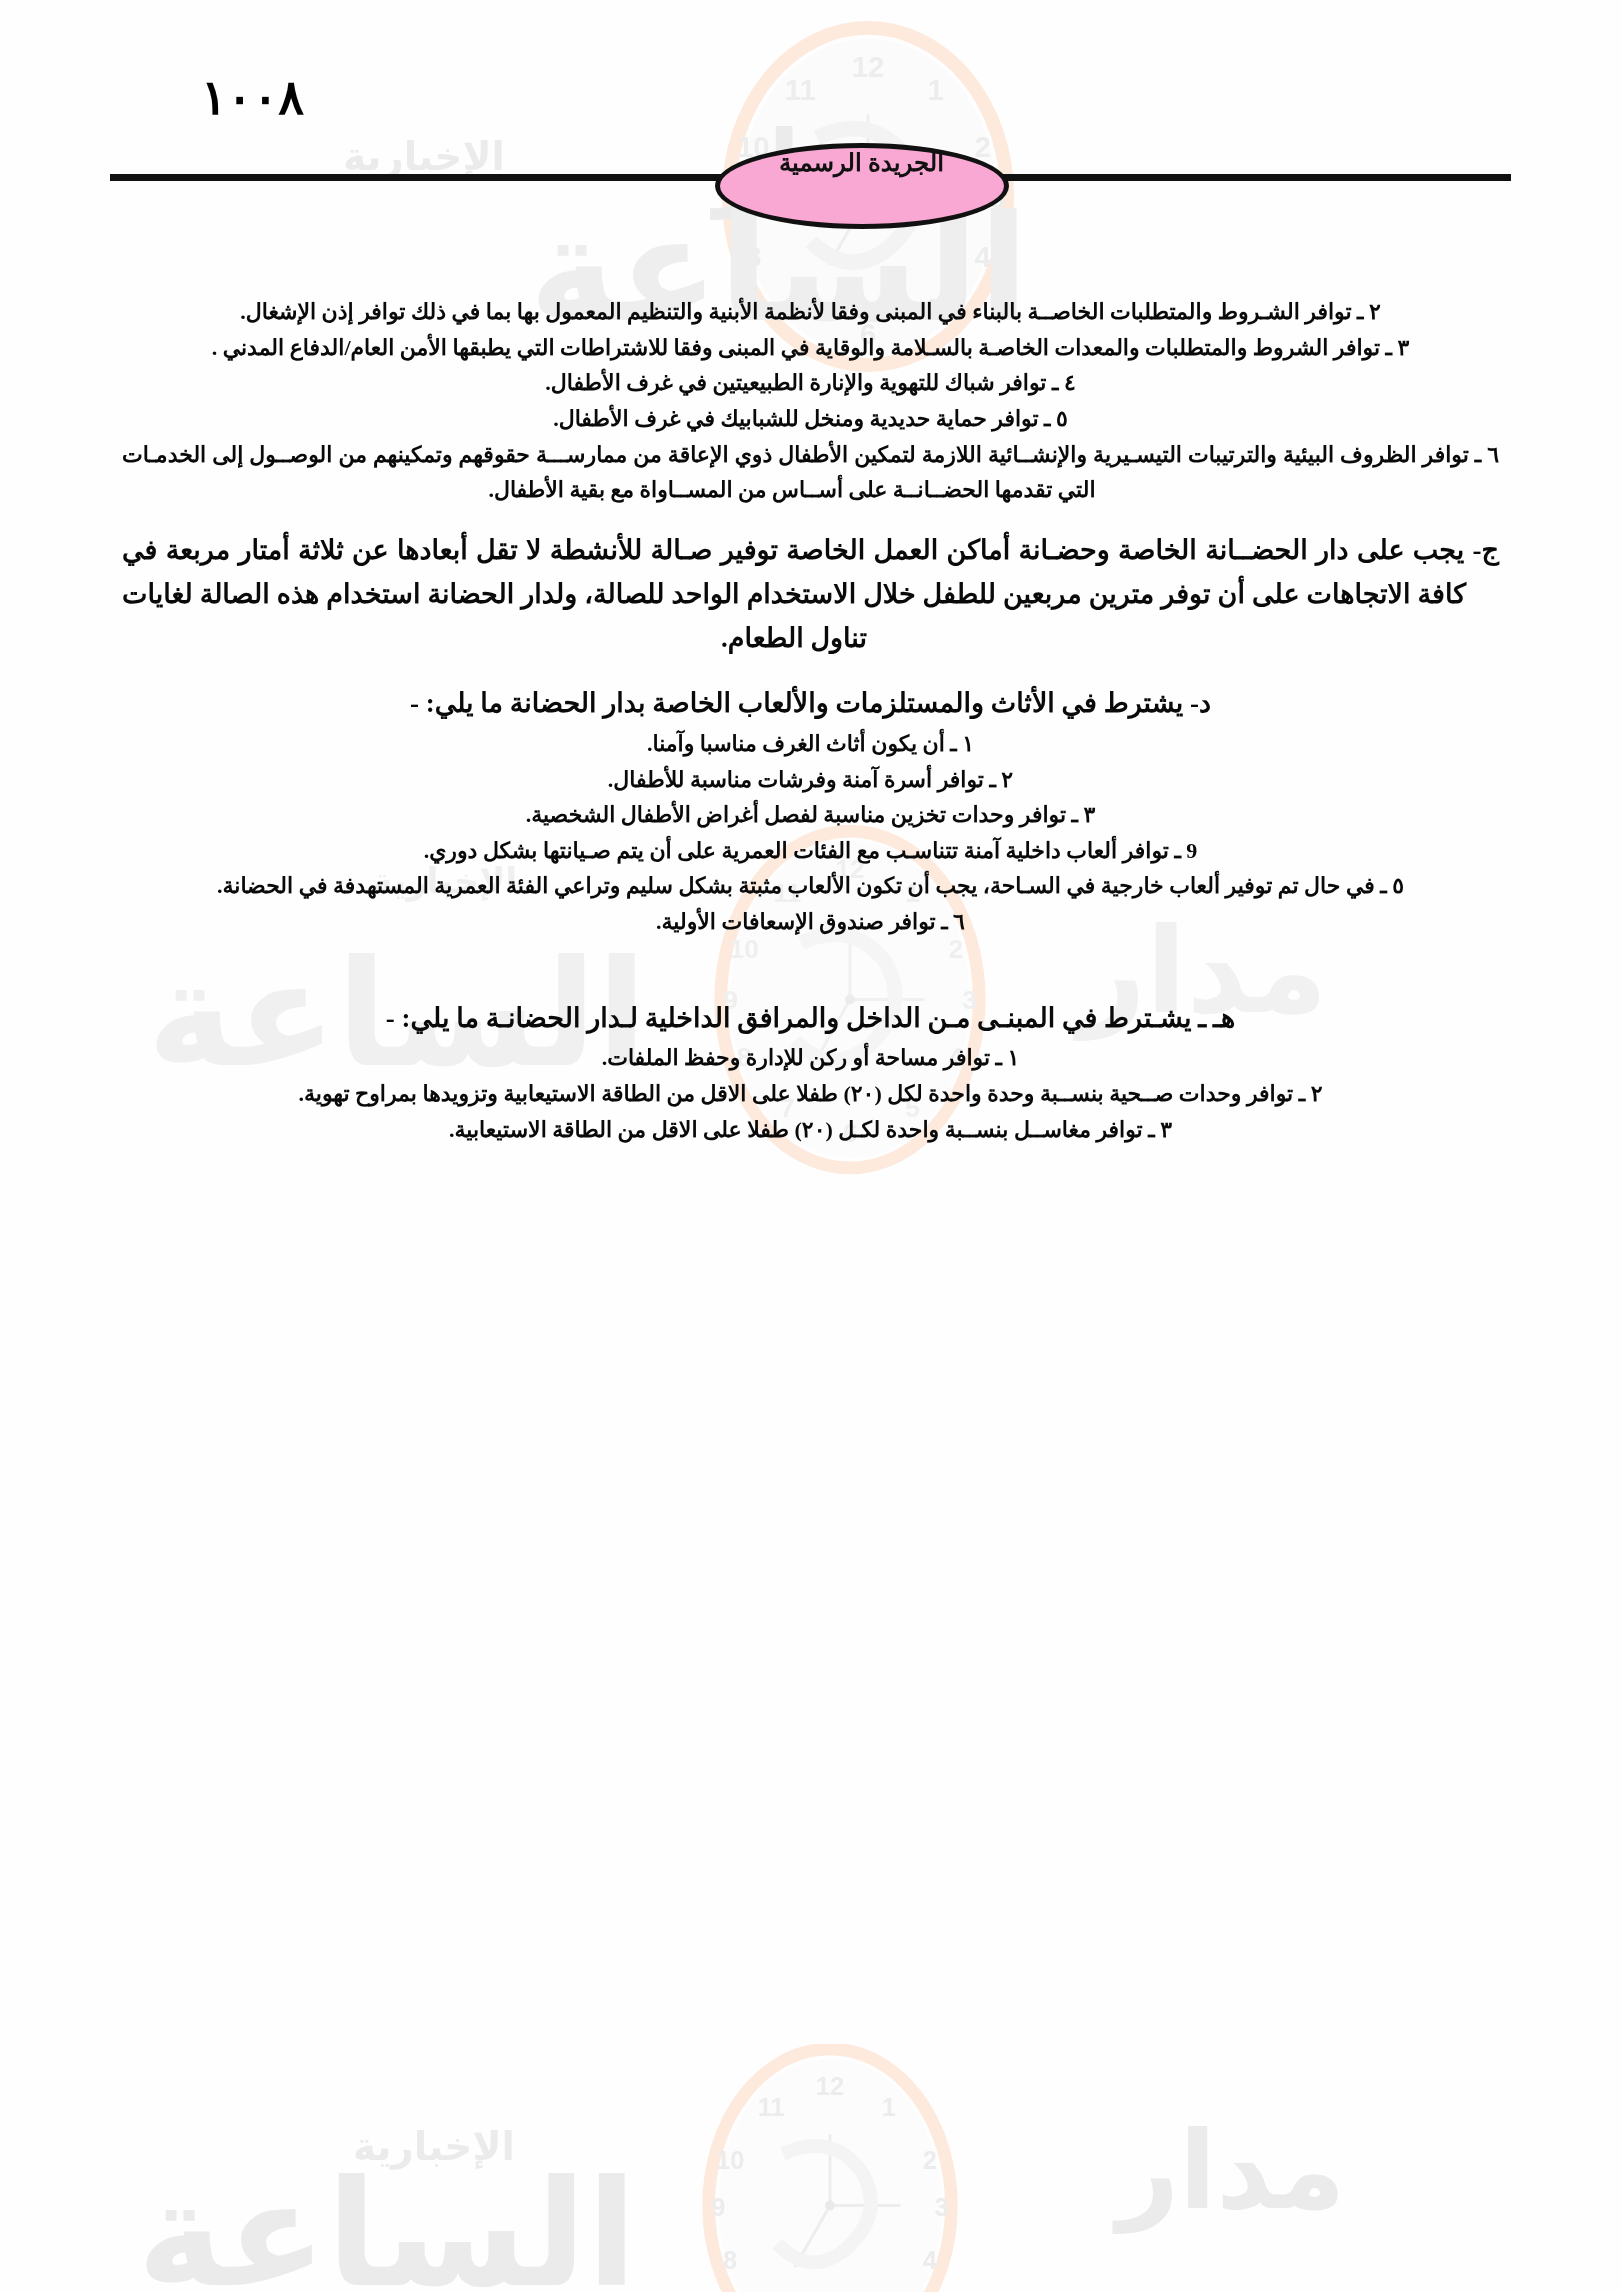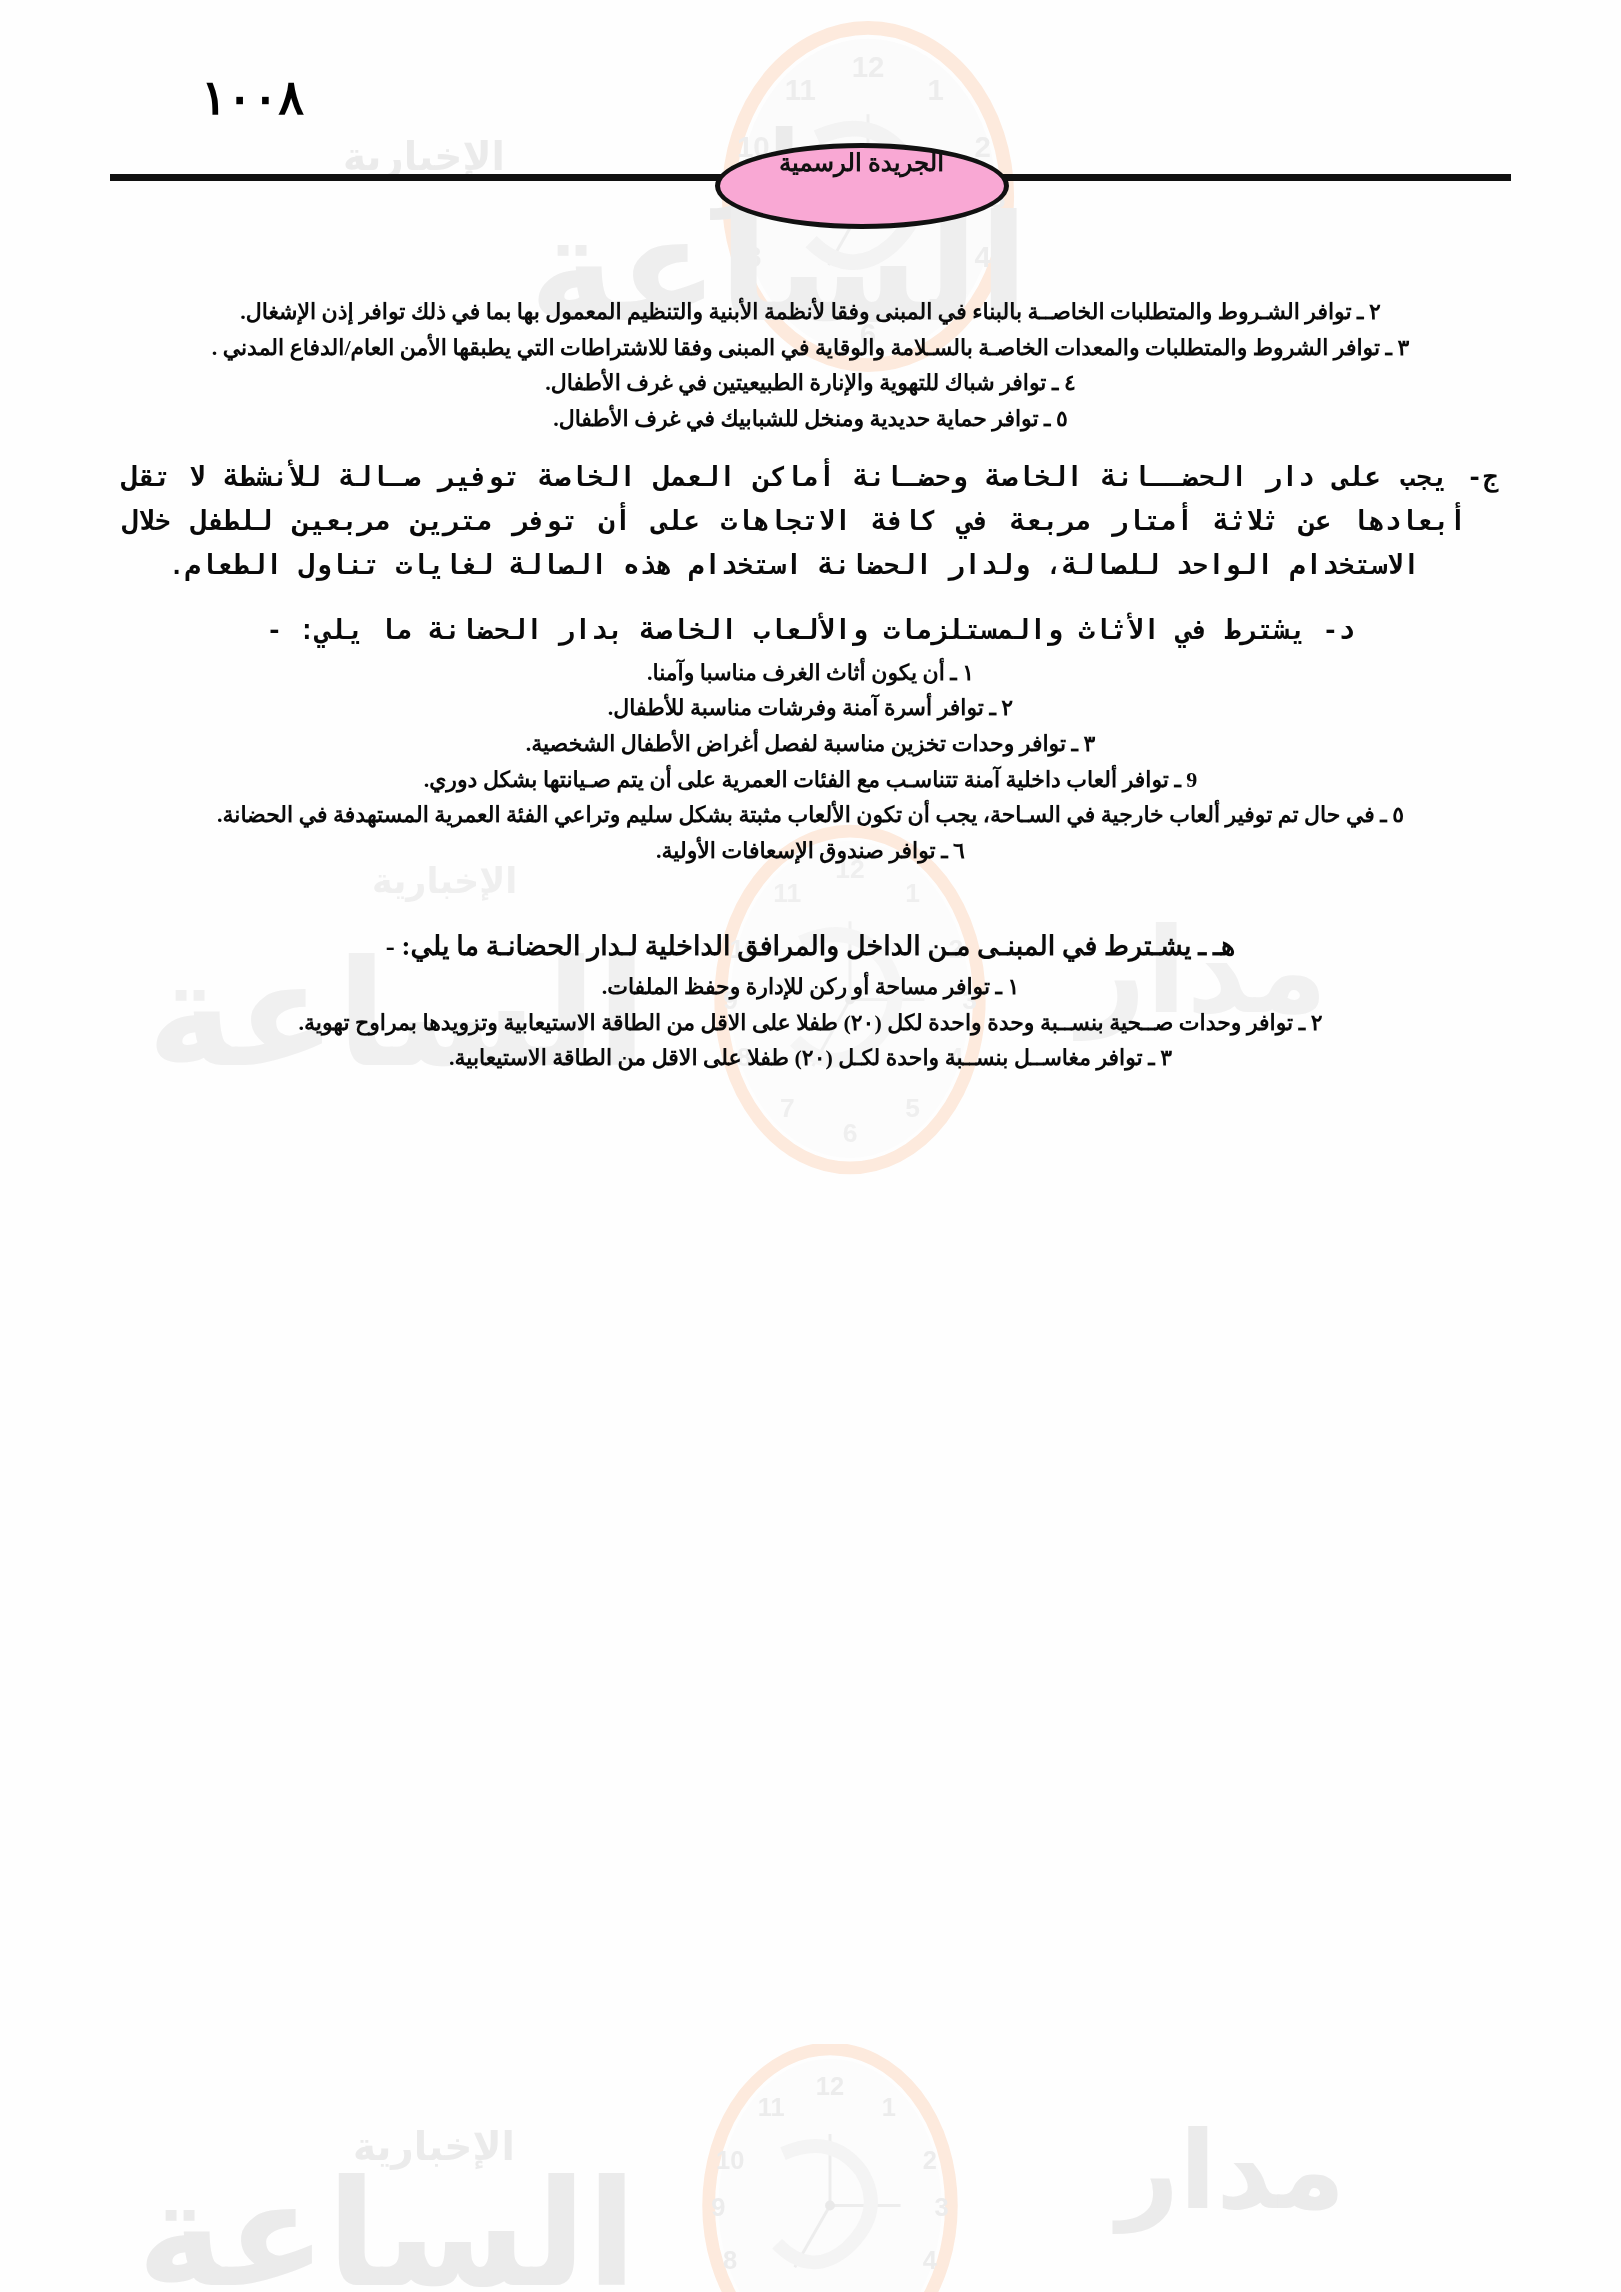--- a/index.html
+++ b/index.html
@@ -117,21 +117,20 @@
 
   
   .lvl-sec {
     font-size: 27px;
     padding-right: 33px;
     text-indent: -33px;
   }
 
   .sec-gap-before {
     margin-top: 21.6px;
-    font-family: Liberation Mono, monospace;
   }
 
   .sec-gap-big {
     margin-top: 57px;
   }
 
   .one-line {
     text-align: center;
     text-align-last: center;
   }
@@ -266,20 +265,21 @@
   <div class="content">
 
     <p class="para lvl-item block">٢ ـ توافر الشـروط والمتطلبات الخاصــة بالبناء في المبنى وفقا لأنظمة الأبنية والتنظيم المعمول بها بما في ذلك توافر إذن الإشغال.</p>
 
     <p class="para lvl-item block">٣ ـ توافر الشروط والمتطلبات والمعدات الخاصـة بالسـلامة والوقاية في المبنى وفقا للاشتراطات التي يطبقها الأمن العام/الدفاع المدني .</p>
 
     <p class="para lvl-item block one-line">٤ ـ توافر شباك للتهوية والإنارة الطبيعيتين في غرف الأطفال.</p>
 
     <p class="para lvl-item block one-line">٥ ـ توافر حماية حديدية ومنخل للشبابيك في غرف الأطفال.</p>
 
+    <p class="para lvl-item block">٦ ـ توافر الظروف البيئية والترتيبات التيسـيرية والإنشــائية اللازمة لتمكين الأطفال ذوي الإعاقة من ممارســـة حقوقهم وتمكينهم من الوصــول إلى الخدمـات التي تقدمها الحضــانــة على أســاس من المســاواة مع بقية الأطفال.</p>
 
     <p class="para lvl-sec block sec-gap-before">ج- يجب على دار الحضــانة الخاصة وحضـانة أماكن العمل الخاصة توفير صـالة للأنشطة لا تقل أبعادها عن ثلاثة أمتار مربعة في كافة الاتجاهات على أن توفر مترين مربعين للطفل خلال الاستخدام الواحد للصالة، ولدار الحضانة استخدام هذه الصالة لغايات تناول الطعام.</p>
 
     <p class="para lvl-sec block sec-gap-before">د- يشترط في الأثاث والمستلزمات والألعاب الخاصة بدار الحضانة ما يلي: -</p>
 
     <p class="para lvl-item block one-line">١ ـ أن يكون أثاث الغرف مناسبا وآمنا.</p>
 
     <p class="para lvl-item block one-line">٢ ـ توافر أسرة آمنة وفرشات مناسبة للأطفال.</p>
 
     <p class="para lvl-item block one-line">٣ ـ توافر وحدات تخزين مناسبة لفصل أغراض الأطفال الشخصية.</p>

